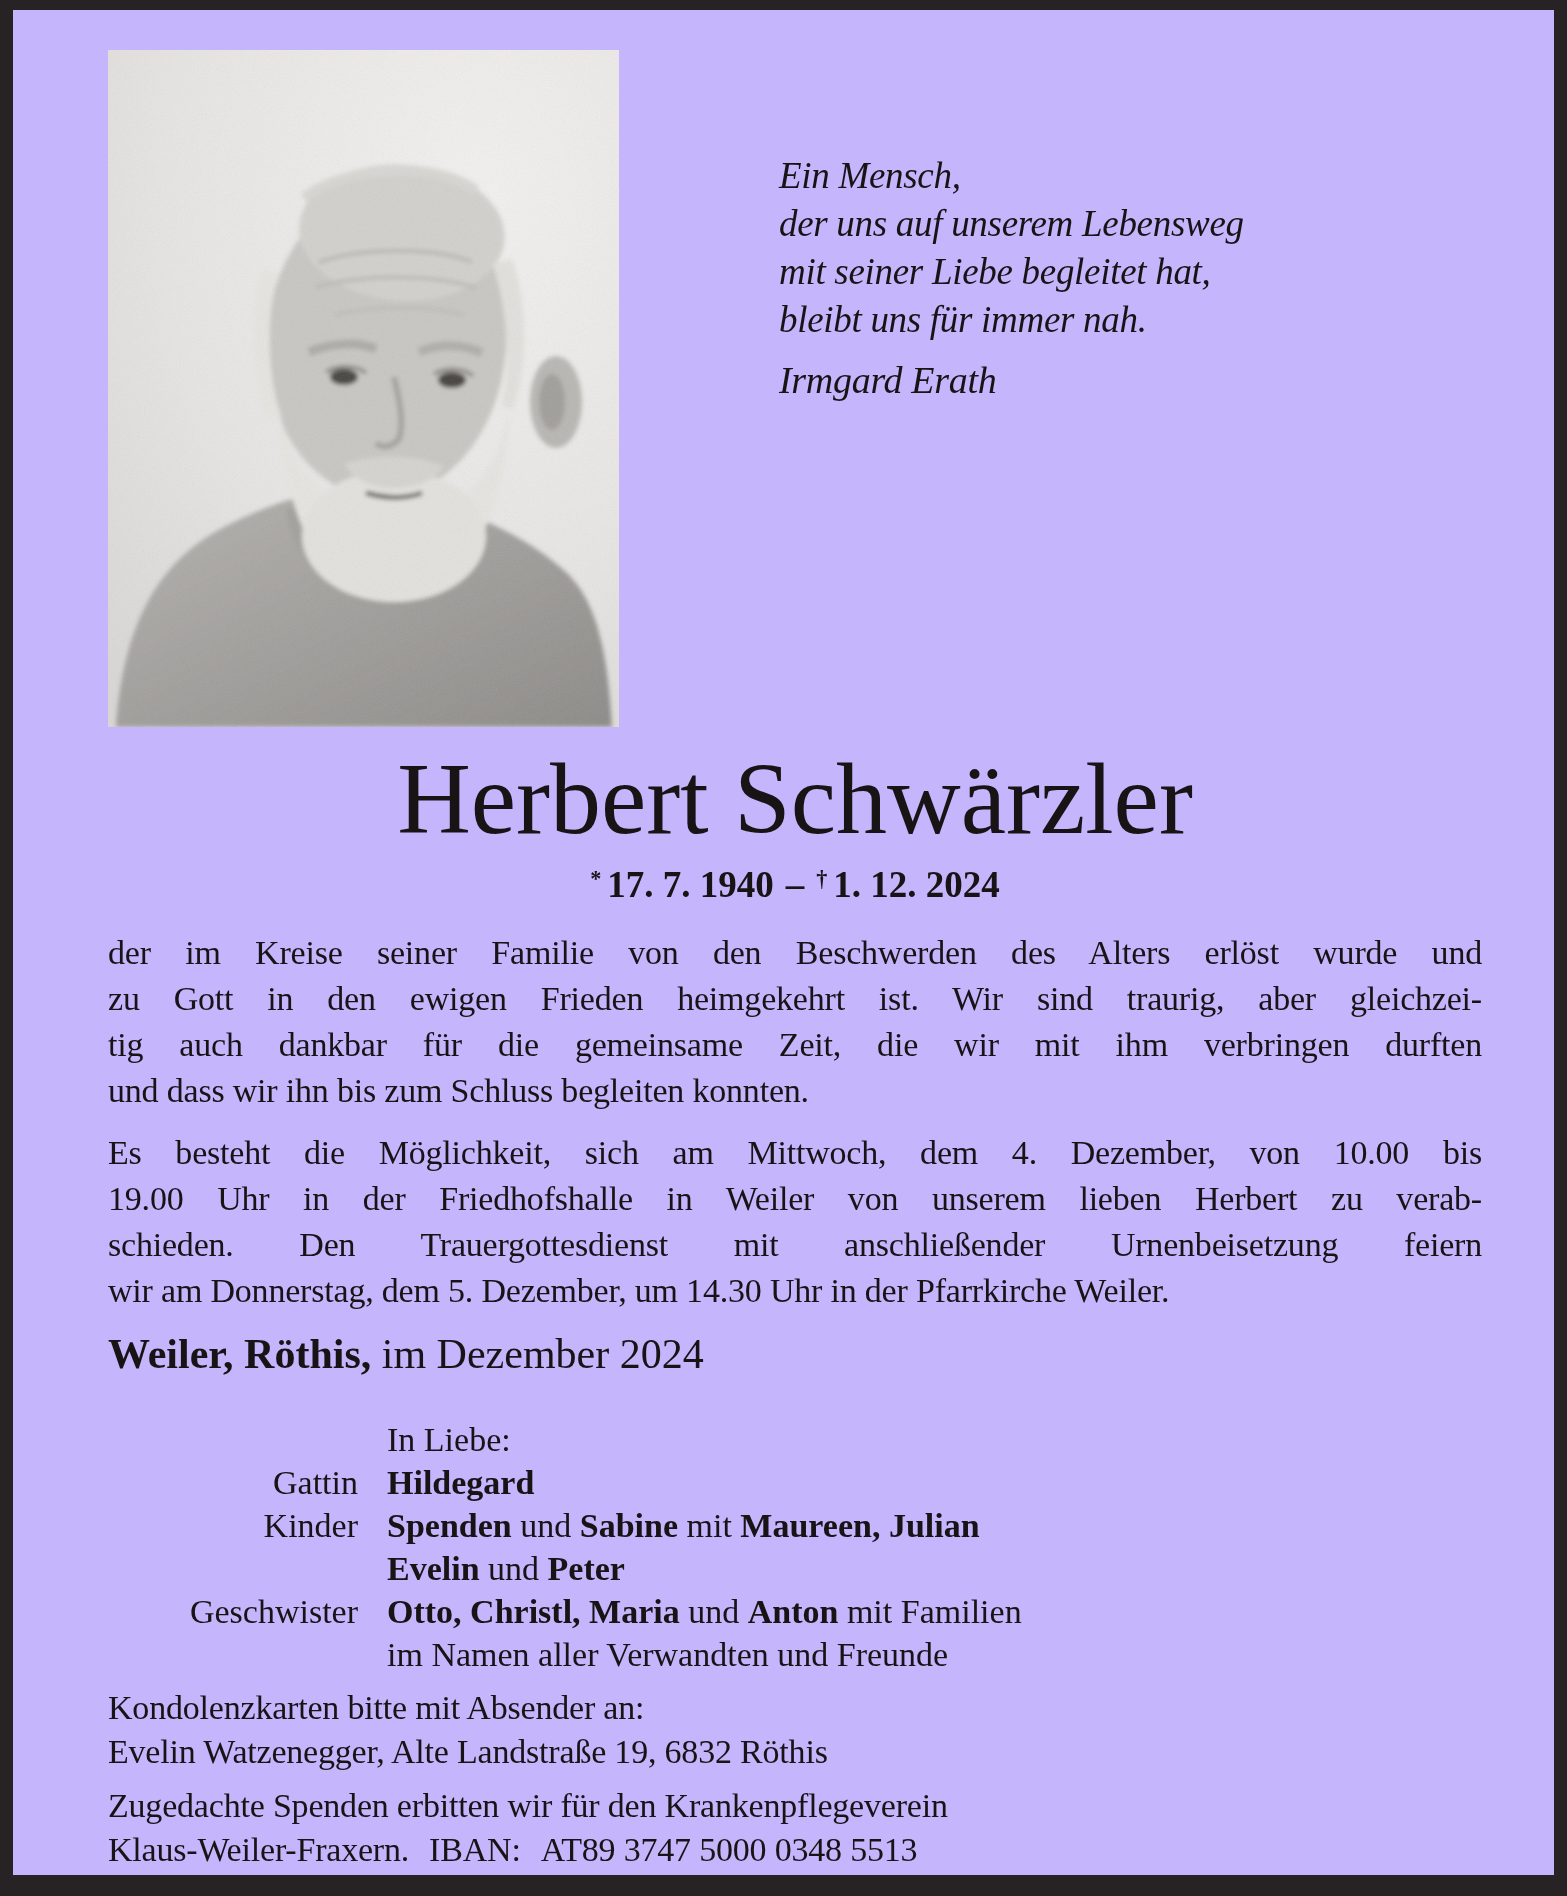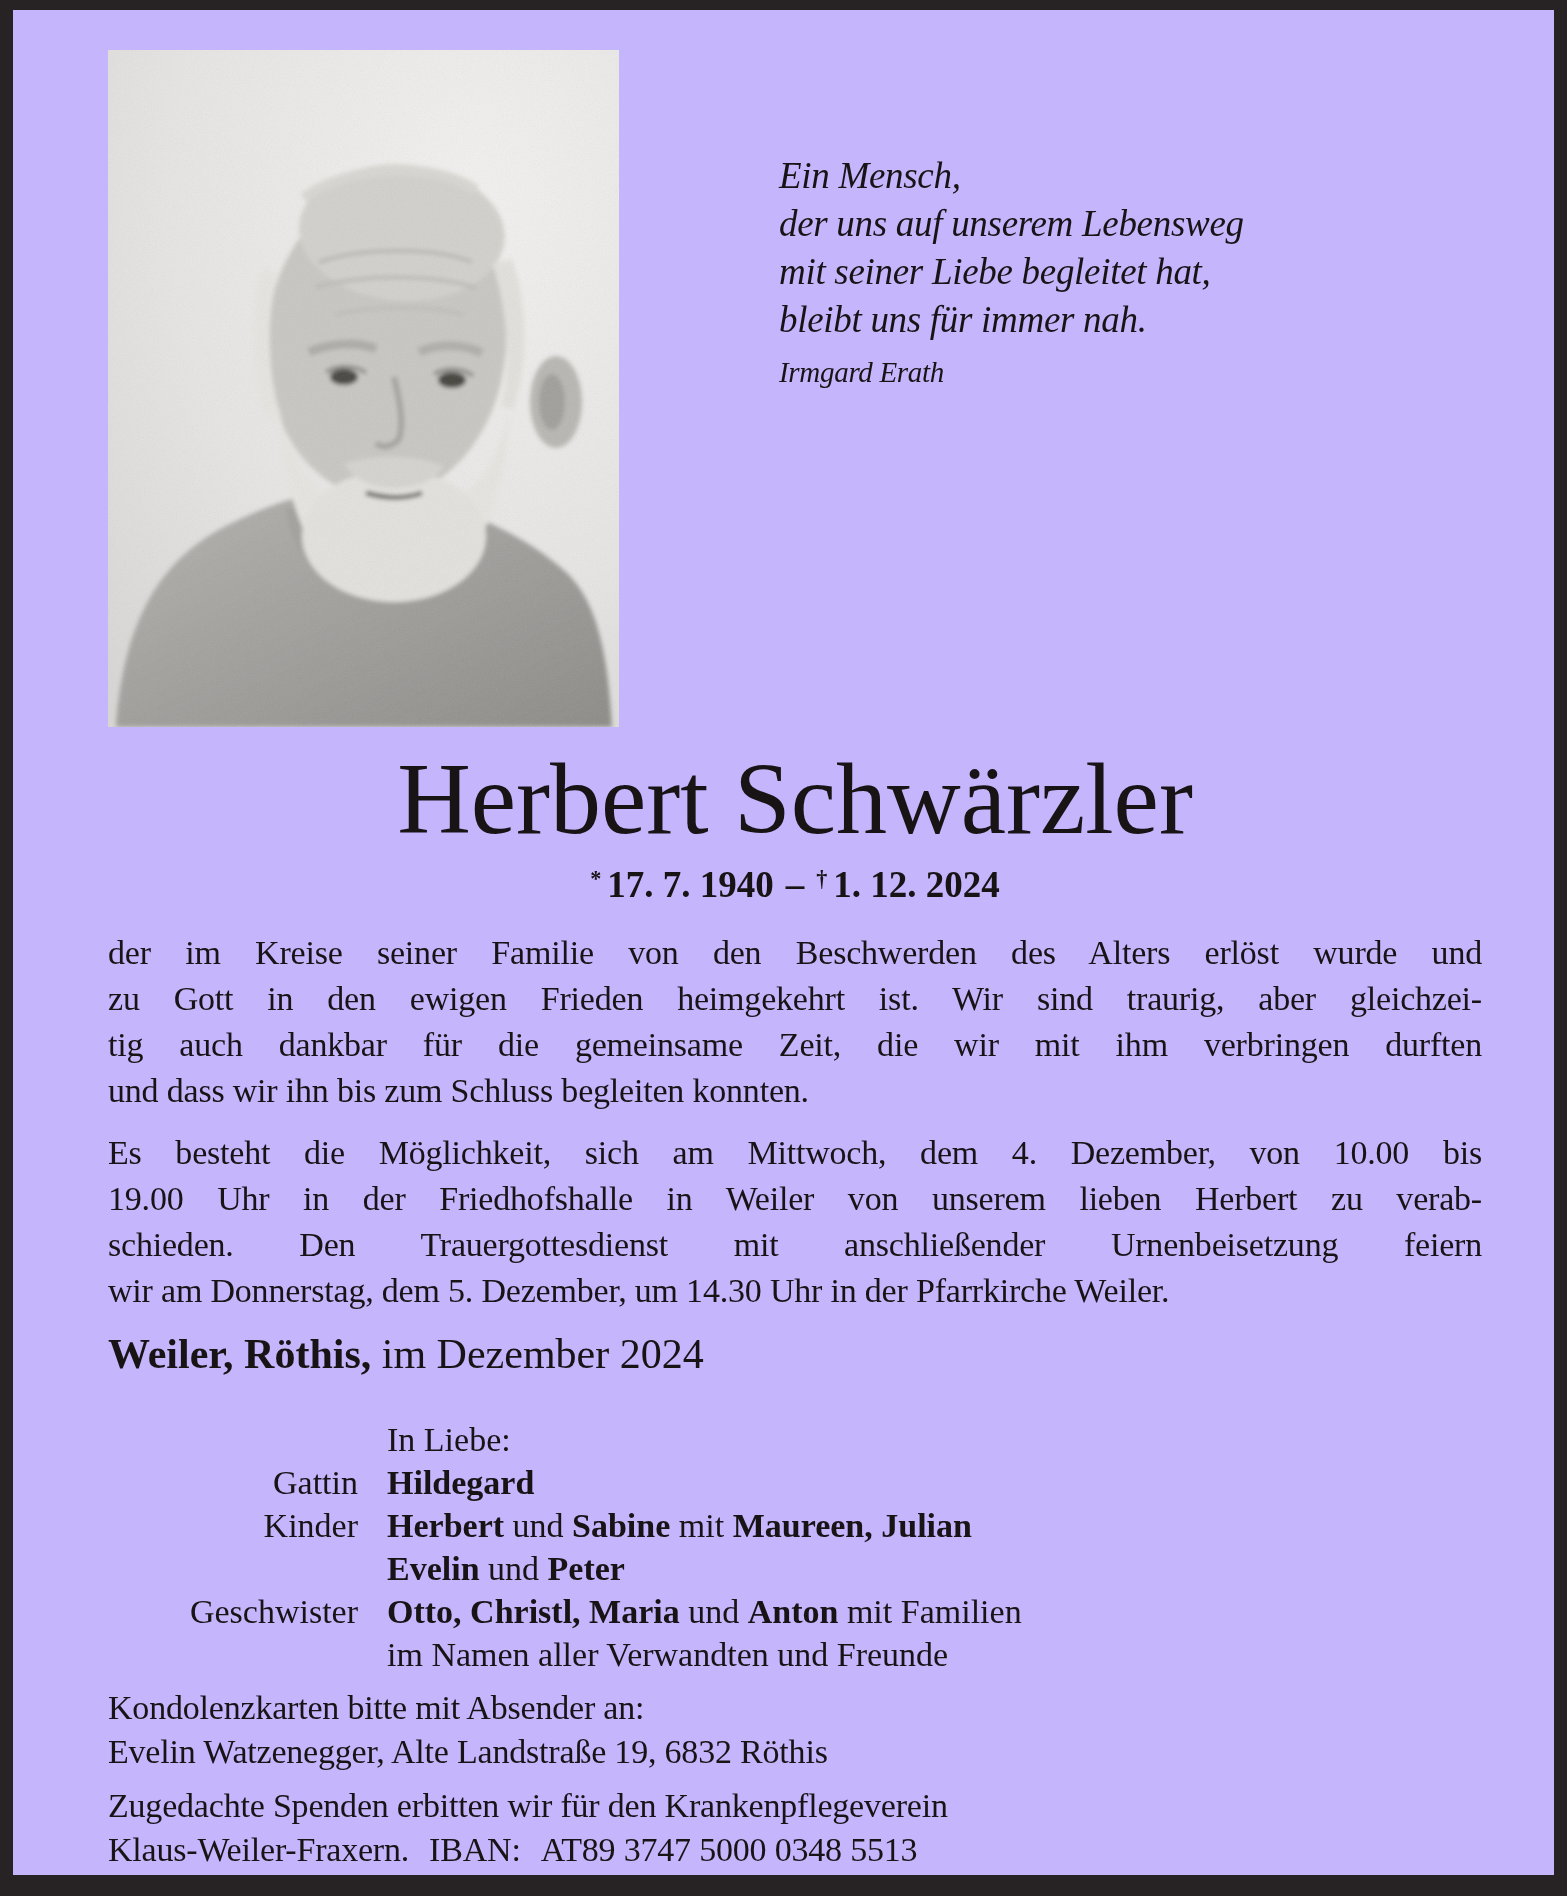--- a/index.html
+++ b/index.html
@@ -13,21 +13,21 @@
   .page{
     position:absolute;left:13px;top:10px;right:13px;bottom:21px;
     background:#c4b5fd;overflow:hidden;
   }
   .content{margin:0 72px 0 95px;}
   
   .top{display:flex;margin-top:40px;}
   .photo{width:511px;height:677px;flex:none;overflow:hidden;background:#e8e7e5;}
   .right-col{margin-left:160px;width:702px;padding-top:102px;}
   .quote{font-style:italic;font-size:37px;line-height:48px;letter-spacing:-0.3px;}
-  .quote-attr{font-size:29px;margin-top:4px;}
+  .quote-attr{font-size:38px;margin-top:12px;}
   .intro{margin-top:34px;font-size:34px;line-height:48px;}
   
   .jline{text-align:justify;text-align-last:justify;}
   .jline-last{text-align:left;}
   
   .name{
     font-size:102px;font-weight:400;text-align:center;
     margin:20px 0 0 0;line-height:1.02;letter-spacing:0;
   }
   .dates{text-align:center;font-weight:bold;font-size:37px;margin-top:14px;line-height:40px;}
@@ -147,21 +147,21 @@
         <div class="family-row">
           <span class="family-label"></span>
           <span class="family-names"><span>In Liebe:</span></span>
         </div>
         <div class="family-row">
           <span class="family-label">Gattin</span>
           <span class="family-names"><span class="b">Hildegard</span></span>
         </div>
         <div class="family-row">
           <span class="family-label">Kinder</span>
-          <span class="family-names"><span class="b">Herbert</span><span> und </span><span class="b">Sabine</span><span> mit </span><span class="b">Maureen, Julian</span></span>
+          <span class="family-names"><span class="b">Spenden</span><span> und </span><span class="b">Sabine</span><span> mit </span><span class="b">Maureen, Julian</span></span>
         </div>
         <div class="family-row">
           <span class="family-label"></span>
           <span class="family-names"><span class="b">Evelin</span><span> und </span><span class="b">Peter</span></span>
         </div>
         <div class="family-row">
           <span class="family-label"></span>
         </div>
         <div class="family-row">
           <span class="family-label">Geschwister</span>

